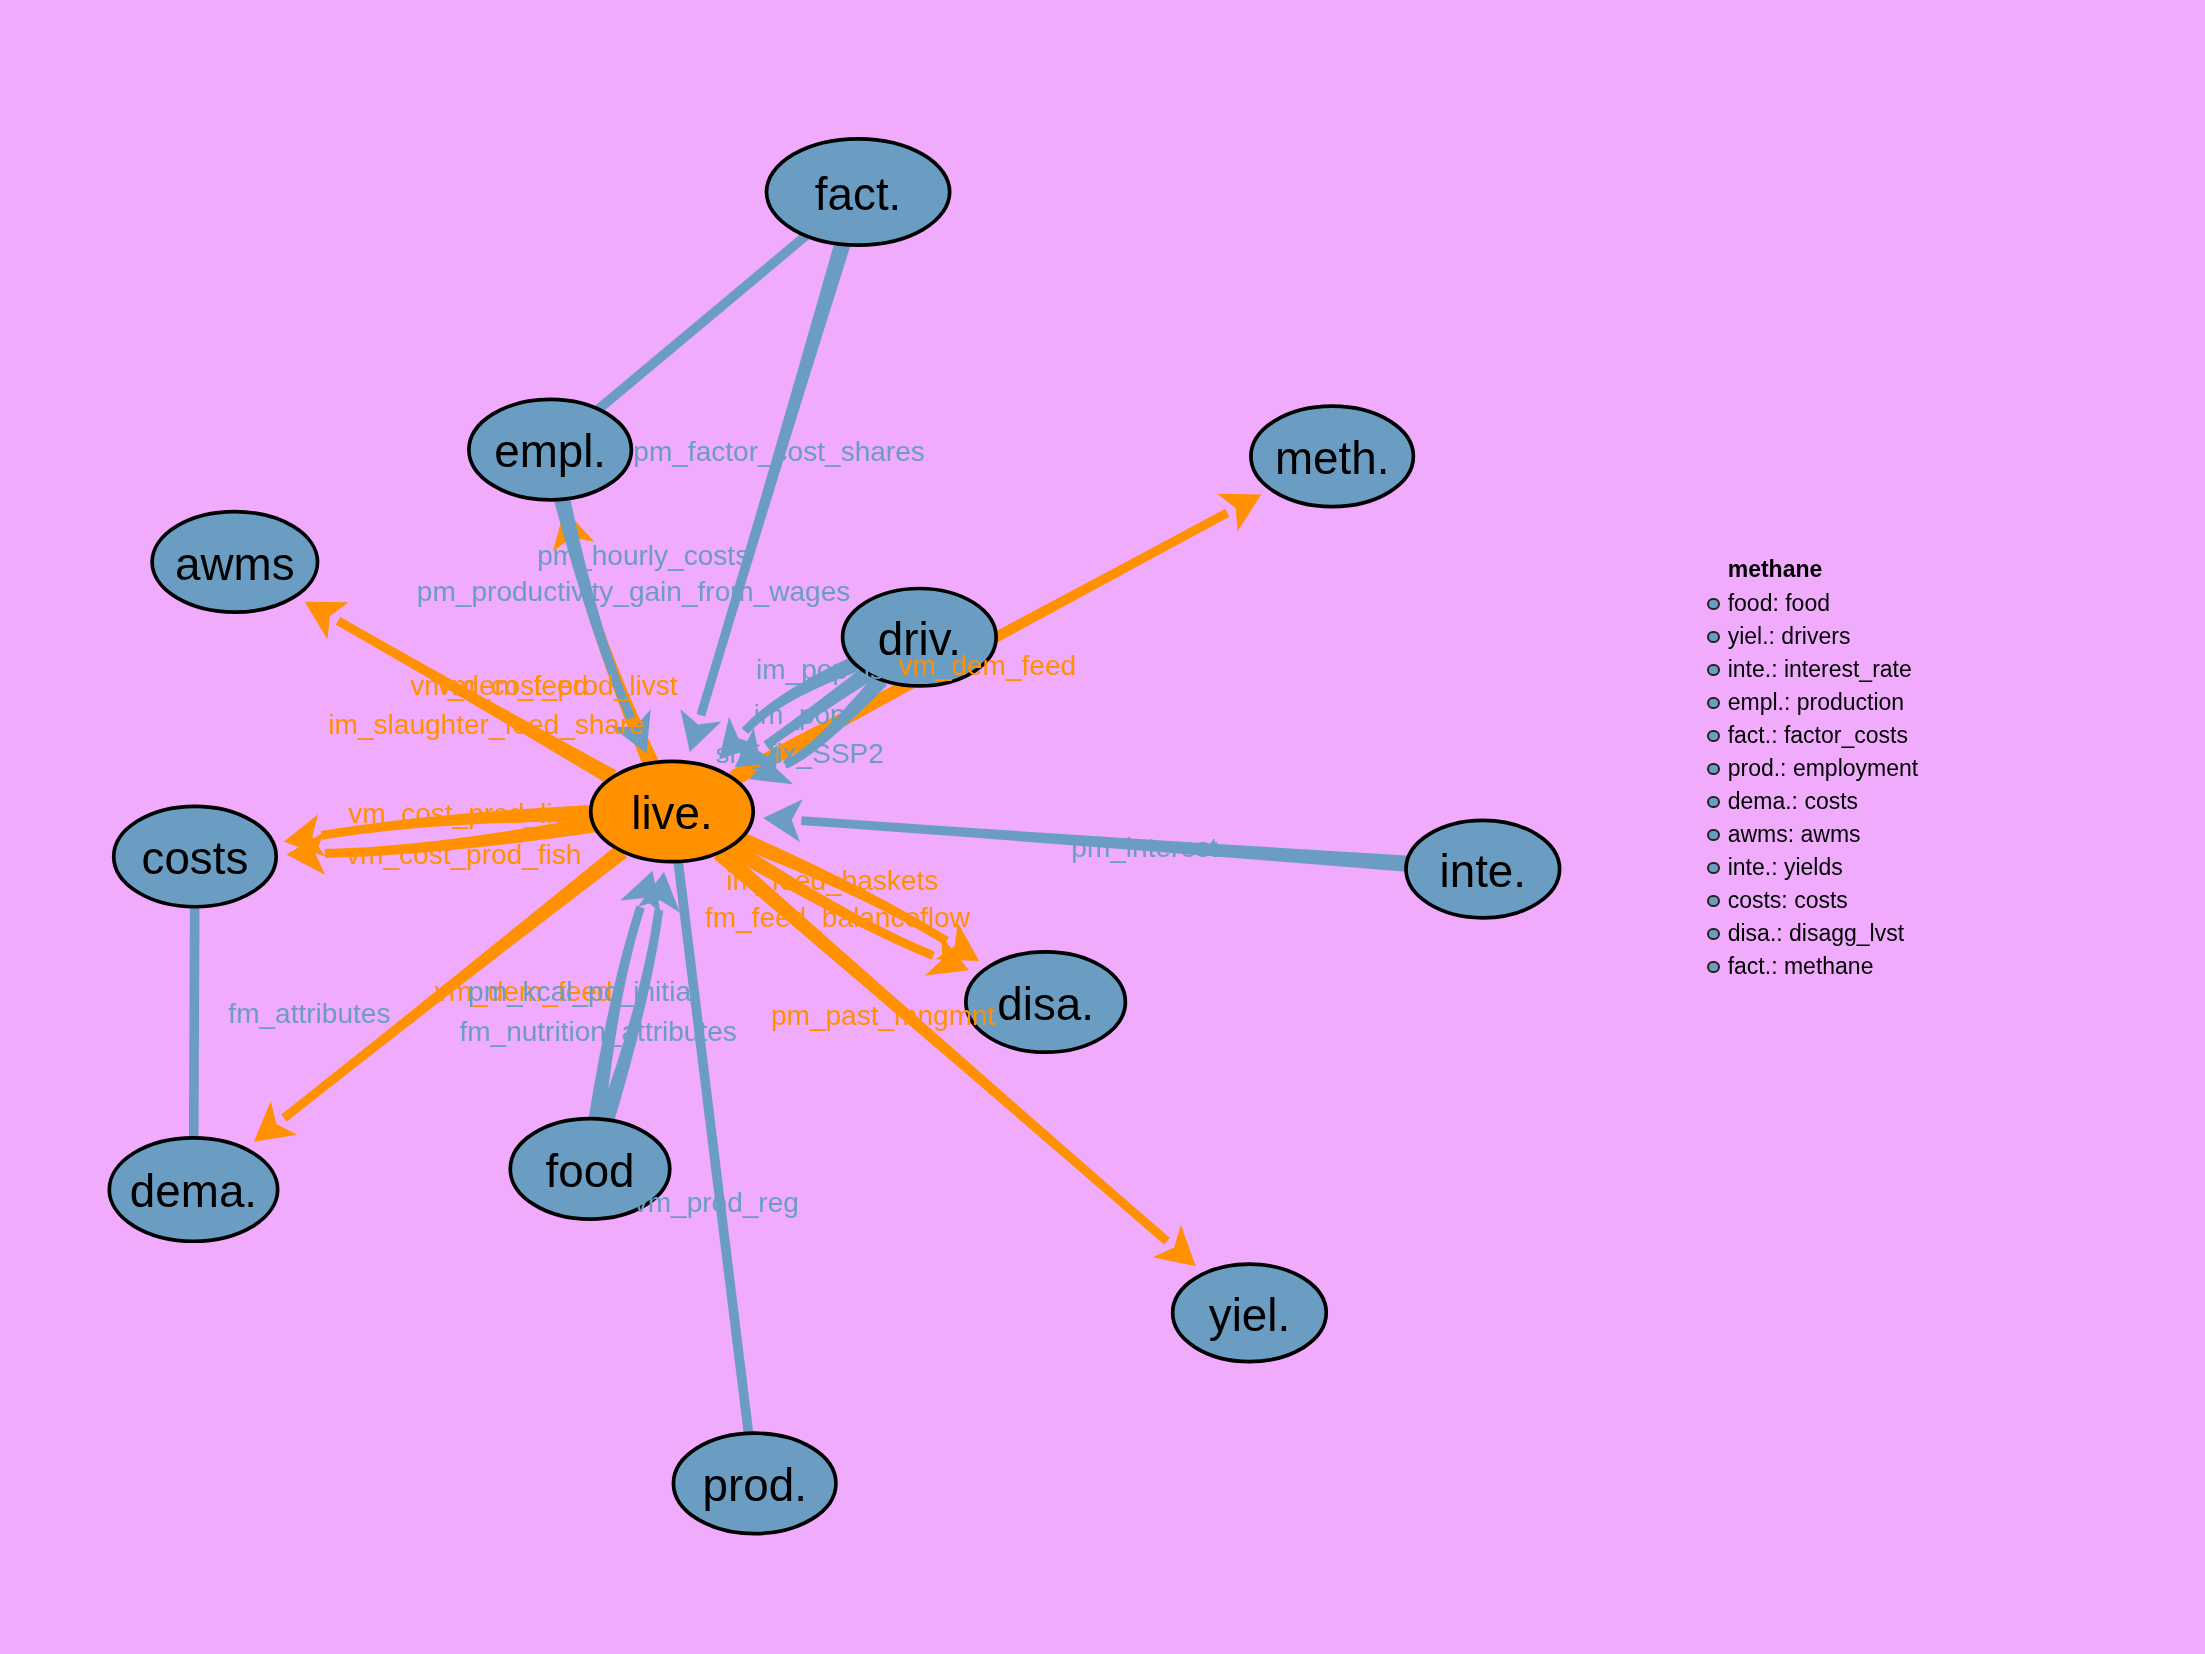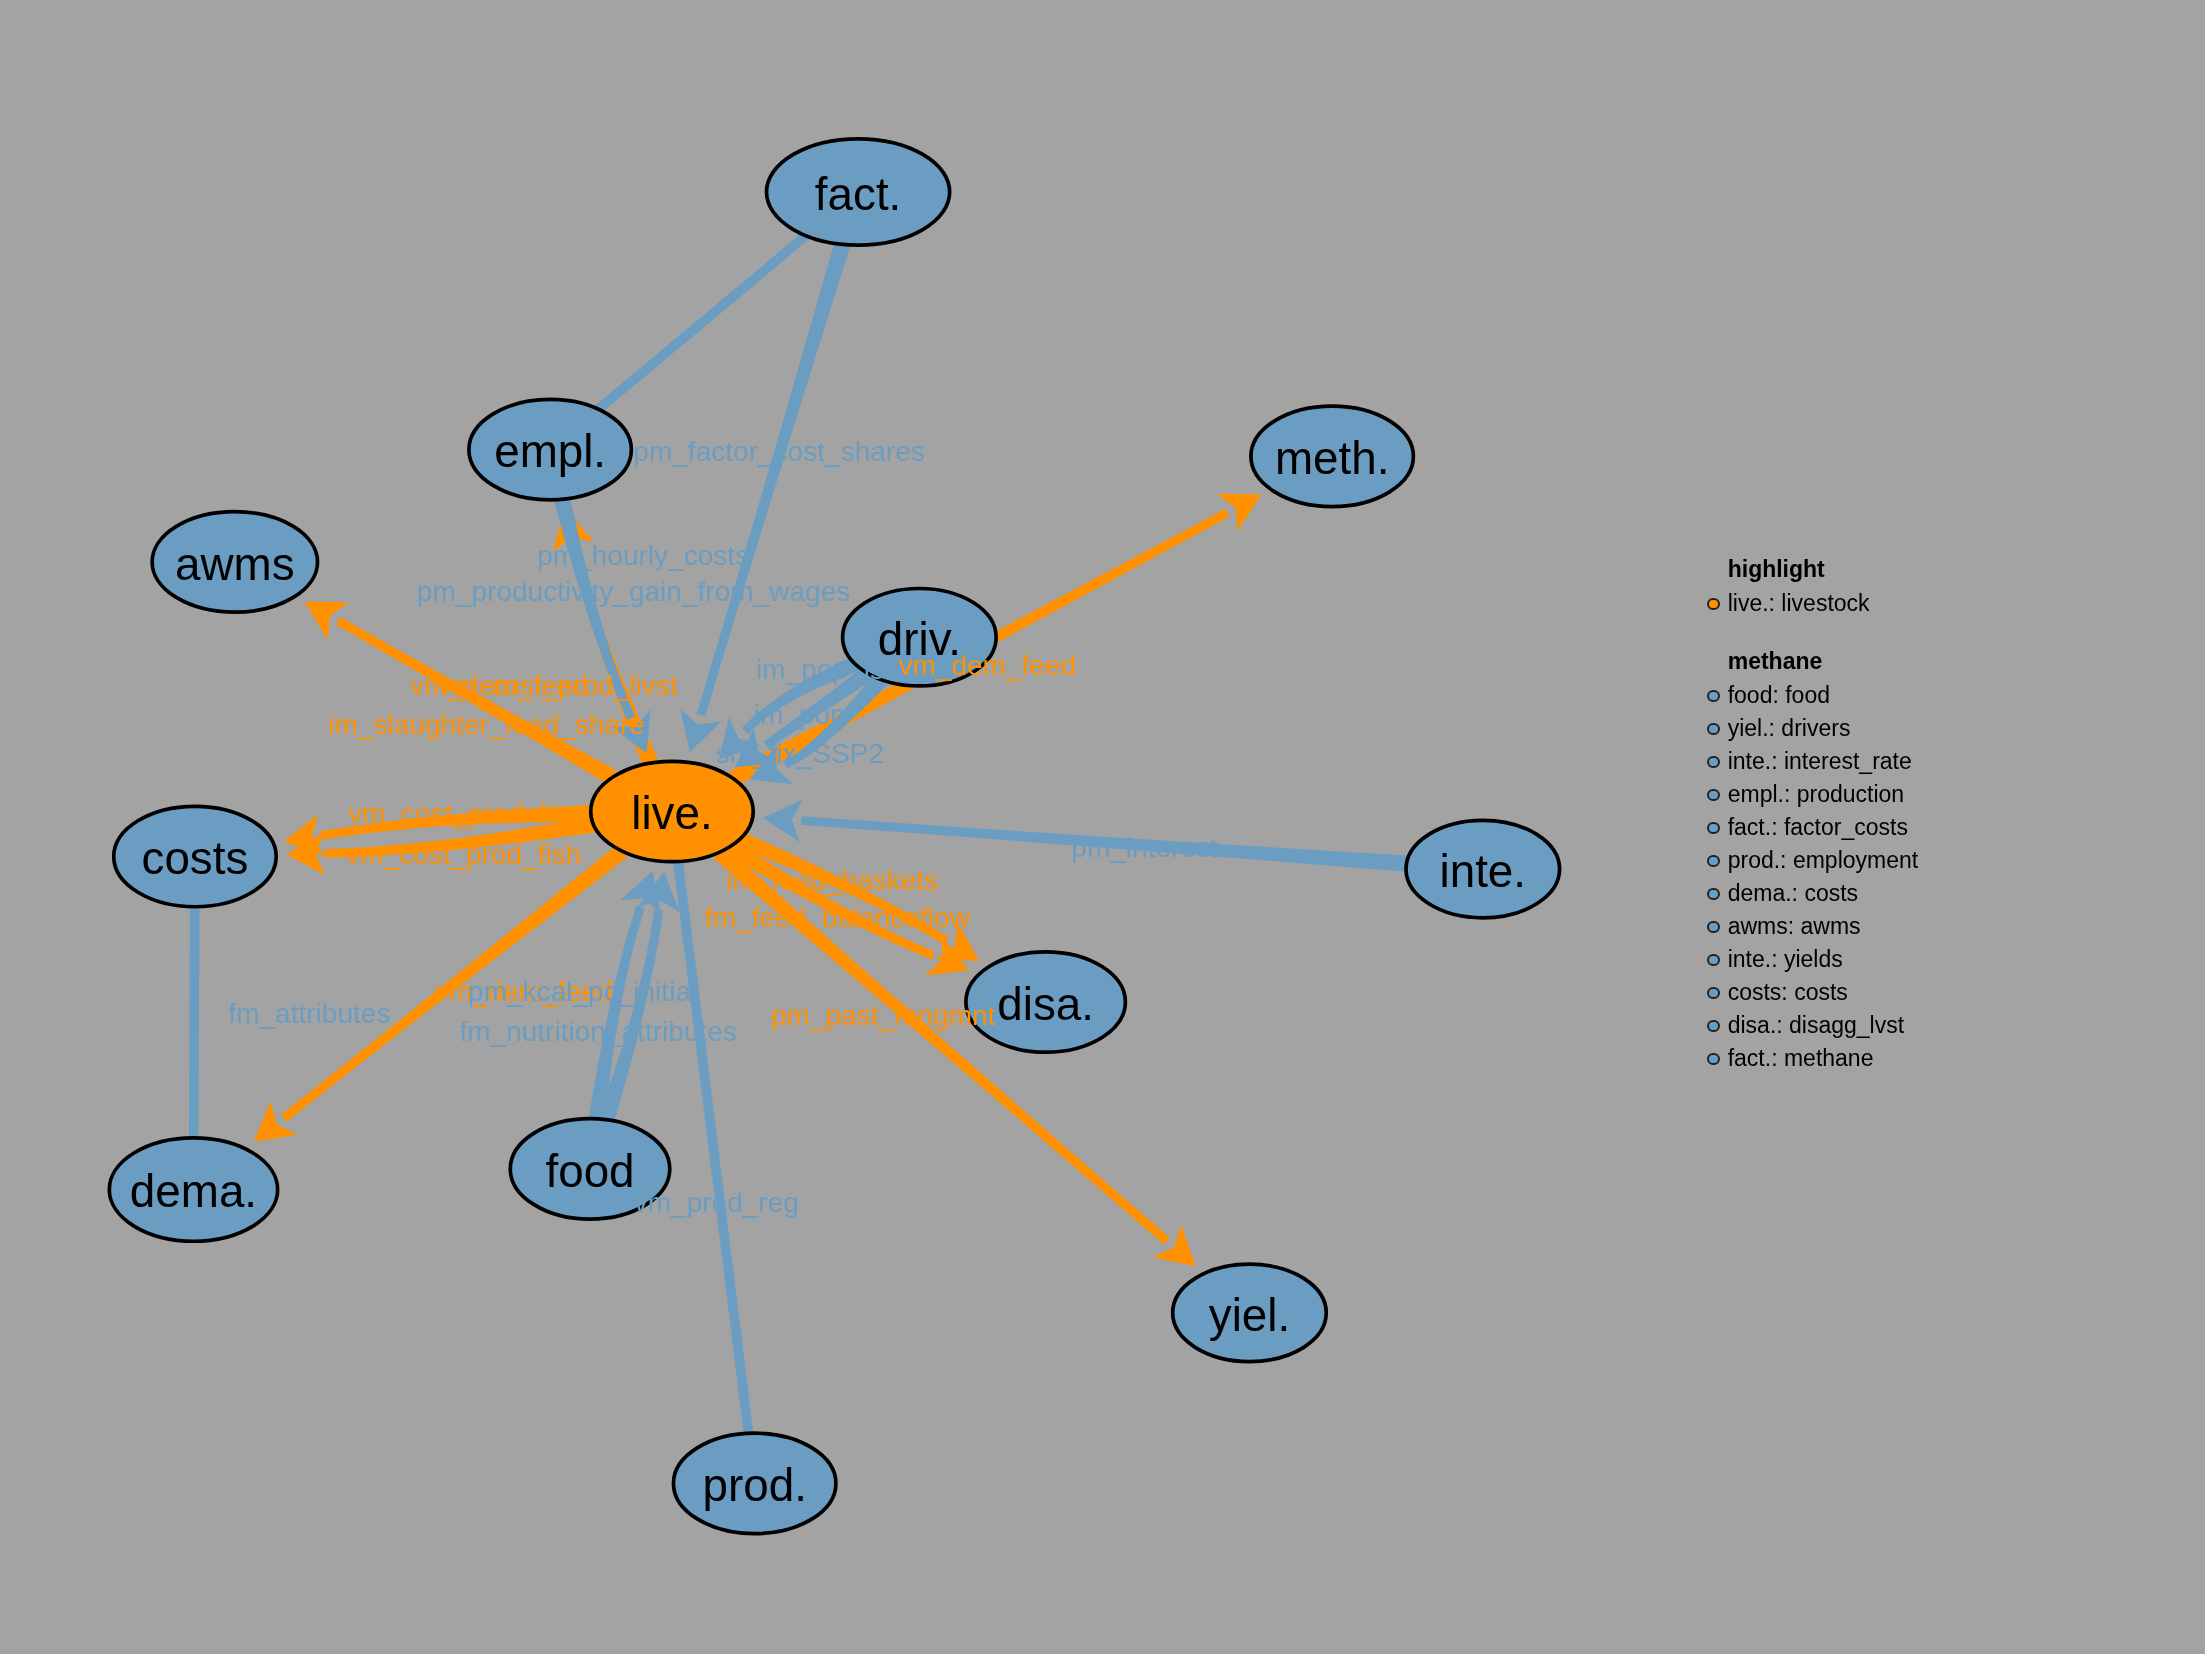--- a/index.html
+++ b/index.html
@@ -10,21 +10,21 @@
   body {
     width: 2205px;
     height: 1654px;
     font-family: "Liberation Sans", sans-serif;
     overflow: hidden;
   }
   #stage {
     position: relative;
     width: 2205px;
     height: 1654px;
-    background: #a3a3a3;
+    background: #f0abfc;
   }
   #graph-svg {
     position: absolute;
     left: 0;
     top: 0;
     width: 2205px;
     height: 1654px;
   }
   .node-ellipse {
     stroke: #000000;
@@ -296,29 +296,20 @@
         <text x="709" y="1343" class="edge-label orange" fill="#ff9100">vm_dem_feed</text>
         <text x="789" y="1343" class="edge-label blue" fill="#6b9dc2">pm_kcal_pc_initial</text>
         <text x="810" y="1397" class="edge-label blue" fill="#6b9dc2">fm_nutrition_attributes</text>
         <text x="1196" y="1375" class="edge-label orange" fill="#ff9100">pm_past_mngmnt</text>
         <text x="970" y="1628" class="edge-label blue" fill="#6b9dc2">vm_prod_reg</text>
       </g>
   </svg>
 
   <div id="legend">
     <div class="legend-group">
-      <div class="legend-title">highlight</div>
-      <div id="legend-highlight-items">
-          <div class="legend-row">
-            <span class="legend-dot" style="background: rgb(255, 145, 0);"></span>
-            <span class="legend-text">live.: livestock</span>
-          </div>
-        </div>
-    </div>
-    <div class="legend-group">
       <div class="legend-title">methane</div>
       <div id="legend-module-items">
           <div class="legend-row">
             <span class="legend-dot" style="background: rgb(107, 157, 194);"></span>
             <span class="legend-text">food: food</span>
           </div>
           <div class="legend-row">
             <span class="legend-dot" style="background: rgb(107, 157, 194);"></span>
             <span class="legend-text">yiel.: drivers</span>
           </div>

